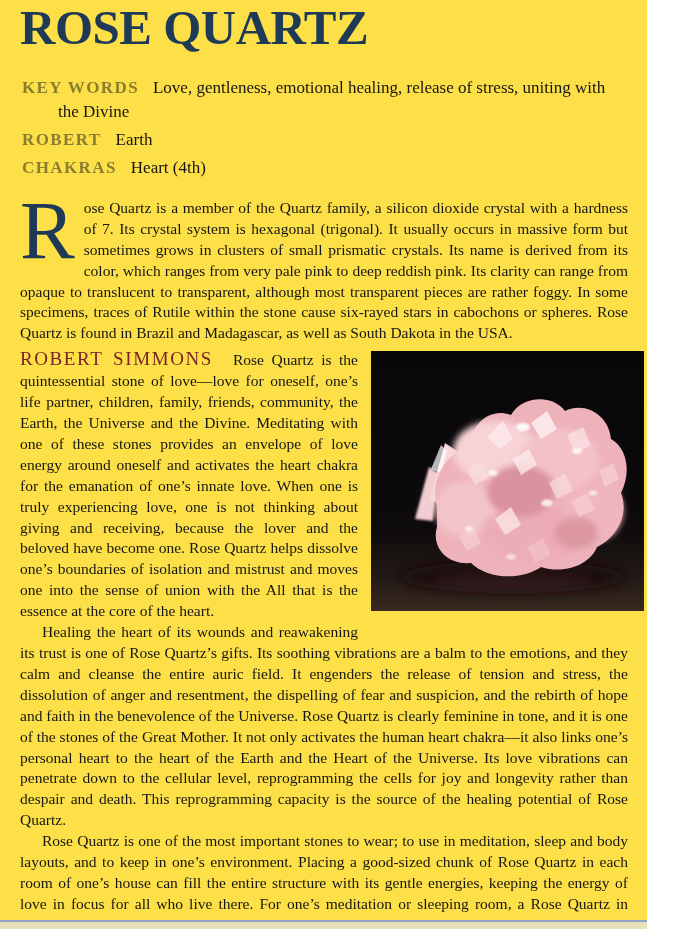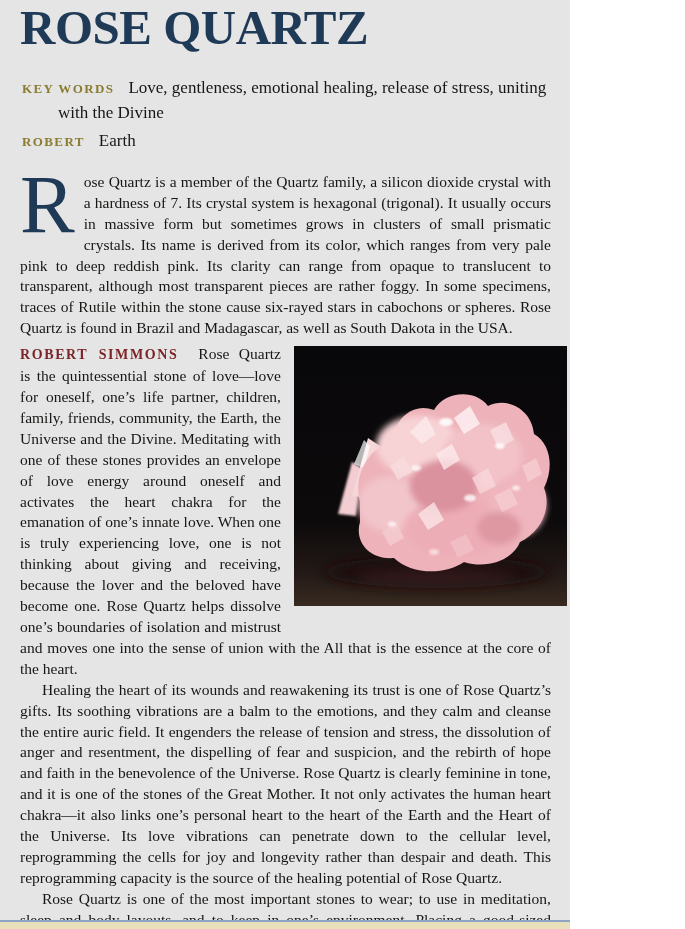--- a/index.html
+++ b/index.html
@@ -1,46 +1,46 @@
 <!DOCTYPE html>
 <html><head>
 <meta charset="utf-8">
 <style>
   html,body{margin:0;padding:0;background:#ffffff;}
   .page{
-    position:relative;width:570px;height:929px;background:#e5e5e5;overflow:hidden;
+    position:relative;width:647px;height:929px;background:#fde047;overflow:hidden;
     font-family:"Liberation Serif",serif;color:#181614;
   }
   .inner{padding:0 19px 0 20px;}
   .title{
     margin:0;padding-top:3px;
     font-family:"Liberation Serif",serif;font-weight:700;
     font-size:49px;line-height:1.04;letter-spacing:-0.5px;
     color:#1e3a57;
   }
   .props{margin-top:22px;}
   .prop{padding-left:36px;text-indent:-36px;margin:0 0 4px 2px;font-size:17px;line-height:24px;}
   .plabel{
-    font-weight:700;font-size:13px;letter-spacing:1.4px;
+    font-weight:700;font-size:17px;letter-spacing:1.4px;
     color:#8a7c30;margin-right:14px;
   }
   .pvalue{font-size:17px;color:#181614;}
   .intro{
     margin:18px 0 5px;font-size:15.5px;line-height:20.9px;
     text-align:justify;
   }
   .dropcap{
     float:left;font-size:82px;line-height:60px;height:61px;
     color:#1e3a57;margin:3px 9px 0 0;font-weight:400;
   }
   .flow{margin-top:2px;}
   .body{margin:0;font-size:15.5px;line-height:20.9px;text-align:justify;}
   .indent{text-indent:22px;}
   .author{
-    font-weight:700;color:#7b2428;font-size:14px;
+    font-weight:400;color:#7b2428;font-size:19px;
     letter-spacing:1.6px;margin-right:20px;
   }
   figure.photo{
     float:right;width:273px;height:260px;
     margin:2px -16px 13px 13px;padding:0;line-height:0;
   }
   .footband{position:absolute;left:0;right:0;bottom:0;}
   .footline{height:2px;background:#8fa3c6;}
   .footcream{height:7px;background:#e8dfbb;}
 </style>
@@ -51,20 +51,23 @@
   <div class="inner">
 
     <h1 class="title">ROSE QUARTZ</h1>
 
     <div class="props">
       <div class="prop">
         <span class="plabel">KEY WORDS</span><span class="pvalue">Love, gentleness, emotional healing, release of stress, uniting with the Divine</span>
       </div>
       <div class="prop">
         <span class="plabel">ROBERT</span><span class="pvalue">Earth</span>
+      </div>
+      <div class="prop">
+        <span class="plabel">CHAKRAS</span><span class="pvalue">Heart (4th)</span>
       </div>
     </div>
 
     <p class="intro"><span class="dropcap">R</span><span>ose Quartz is a member of the Quartz family, a silicon dioxide crystal with a hardness of 7. Its crystal system is hexagonal (trigonal). It usually occurs in massive form but sometimes grows in clusters of small prismatic crystals. Its name is derived from its color, which ranges from very pale pink to deep reddish pink. Its clarity can range from opaque to translucent to transparent, although most transparent pieces are rather foggy. In some specimens, traces of Rutile within the stone cause six-rayed stars in cabochons or spheres. Rose Quartz is found in Brazil and Madagascar, as well as South Dakota in the USA.</span></p>
 
     <div class="flow">
 
       <figure class="photo">
         <svg width="273" height="260" viewBox="0 0 273 260">
           <defs>

